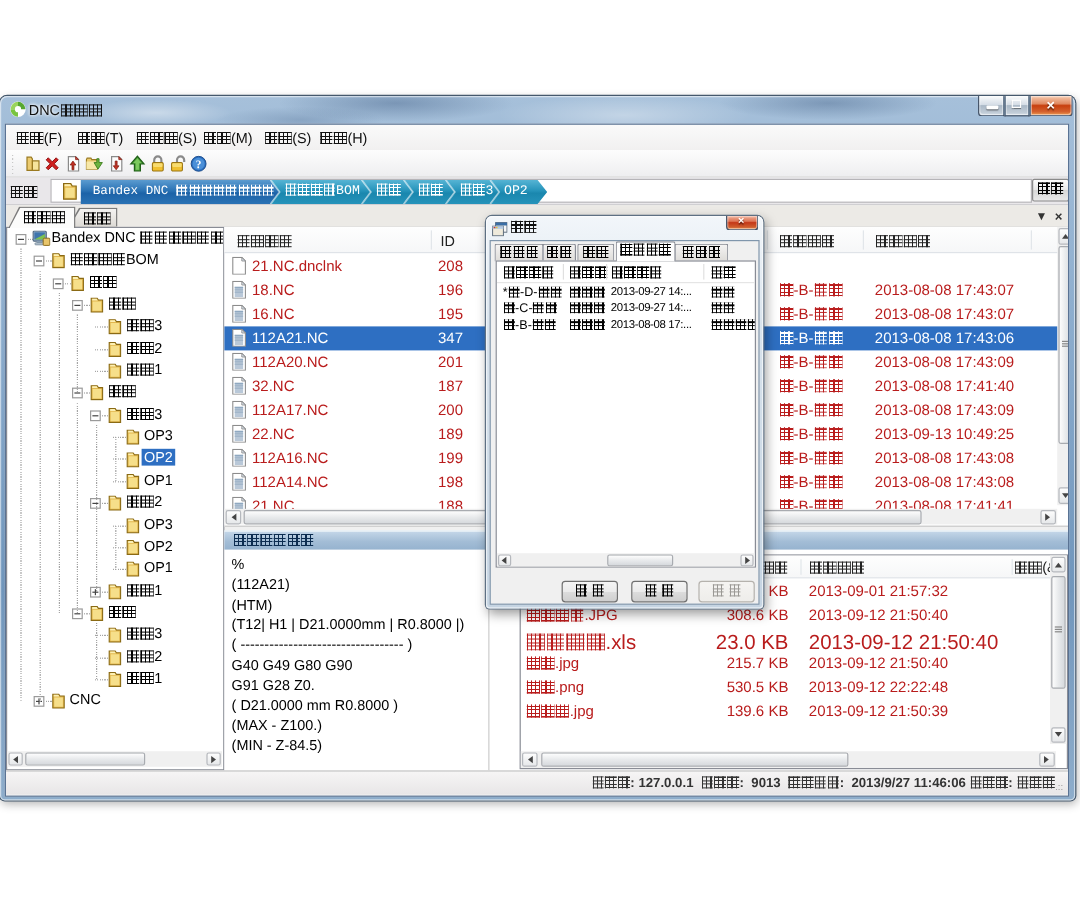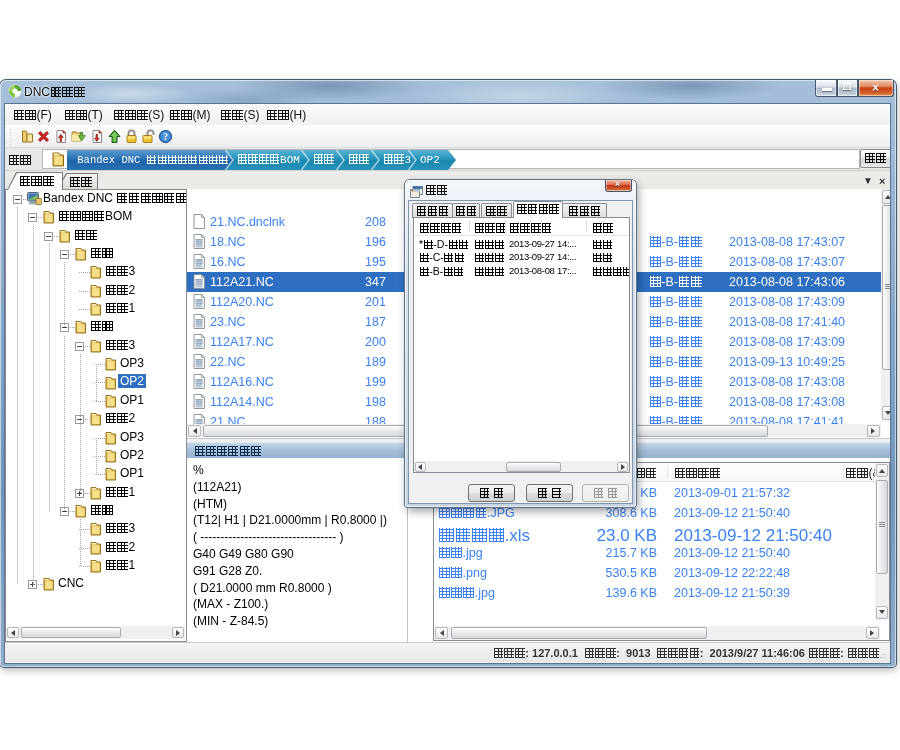--- a/index.html
+++ b/index.html
@@ -31,21 +31,21 @@
 #main{position:absolute;left:0;top:85px;width:885px;height:453px;background:#f0f0f0;overflow:hidden;}
 #tree{position:absolute;left:0;top:0;width:182px;height:453px;background:#fff;border:1px solid #898c95;font-size:12px;overflow:hidden;}
 .trow{position:absolute;white-space:nowrap;color:#000;}
 .tbox{position:absolute;width:9px;height:9px;background:#fff;border:1px solid #9a9a9a;}
 .tsel{background:#2e6fc2;color:#fff;padding:0 2px;margin-left:-2px;}
 .dotv{position:absolute;width:1px;background-image:repeating-linear-gradient(0deg,#a5a5a5 0 1px,transparent 1px 2px);}
 .doth{position:absolute;height:1px;background-image:repeating-linear-gradient(90deg,#a5a5a5 0 1px,transparent 1px 2px);}
 #flist{position:absolute;left:182px;top:0;width:703px;height:250px;background:#fff;border-bottom:1px solid #c5c5c5;}
 .lh{position:absolute;top:0;left:0;width:100%;height:22px;background:linear-gradient(#fefefe,#f6f7f8);border-bottom:1px solid #dfe3e8;font-size:12px;color:#222;}
 .lh i.sep{position:absolute;top:3px;width:1px;height:16px;background:#e2e6ea;}
-.lrow{position:absolute;left:0;width:100%;height:20px;font-size:12.5px;color:#3b82f6;}
+.lrow{position:absolute;left:0;width:100%;height:20px;font-size:12.5px;color:#b91c1c;}
 .lrow.sel{background:#2e6fc2;color:#fff;}
 .cell{position:absolute;top:2px;white-space:nowrap;}
 .vsb,.hsb{position:absolute;background:#f0f0f0;}
 .sbthumb{background:linear-gradient(90deg,#fdfdfd,#e8eaec 50%,#d6d9dd);border:1px solid #a8abb0;border-radius:2px;position:absolute;}
 .sbthumbh{background:linear-gradient(#fdfdfd,#e8eaec 50%,#d6d9dd);border:1px solid #a8abb0;border-radius:2px;position:absolute;}
 .sbbtn{position:absolute;background:linear-gradient(#fdfdfd,#e6e8ea);border:1px solid #b5b8bd;border-radius:2px;}
 .tri{position:absolute;width:0;height:0;}
 #prevpanel{position:absolute;left:182px;top:253px;width:221px;height:200px;background:#fff;border-right:1px solid #c0c0c0;}
 #attpanel{position:absolute;left:403px;top:253px;width:482px;height:200px;background:#fff;}
 .band{height:16px;background:linear-gradient(#c3d6e8,#a3bdd6 55%,#96b3cf);border-top:1px solid #dee9f2;font-size:11.5px;color:#0c2c50;}
@@ -385,20 +385,30 @@
           <div class="dotv" style="left:74px;top:329px;height:47px"></div>
           <div class="hsb" style="left:0;top:436px;width:179px;height:13px">
             <div class="sbbtn" style="left:1px;top:1px;width:12px;height:11px"></div>
             <b class="tri" style="left:5px;top:4px;border-right:4px solid #444;border-top:3px solid transparent;border-bottom:3px solid transparent"></b>
             <div class="sbbtn" style="right:1px;top:1px;width:12px;height:11px"></div>
             <b class="tri" style="right:5px;top:4px;border-left:4px solid #444;border-top:3px solid transparent;border-bottom:3px solid transparent"></b>
             <div class="sbthumbh" style="left:15px;top:1px;width:100px;height:11px"></div>
           </div>
         </div>
         <div id="flist">
+          <div class="lh">
+            <span style="position:absolute;left:10px;top:5px"><i class="z"></i><i class="z"></i><i class="z"></i><i class="z"></i></span>
+            <span style="position:absolute;left:180px;top:5px">ID</span>
+            <span style="position:absolute;left:462px;top:5px"><i class="z"></i><i class="z"></i><i class="z"></i><i class="z"></i></span>
+            <span style="position:absolute;left:542px;top:5px"><i class="z"></i><i class="z"></i><i class="z"></i><i class="z"></i></span>
+            <i class="sep" style="left:172px"></i>
+            <i class="sep" style="left:452px"></i>
+            <i class="sep" style="left:532px"></i>
+            <i class="sep" style="left:672px"></i>
+          </div>
           <div class="lrow" style="top:23px">
             <span class="cell" style="left:6px;top:2px"><svg width="12" height="15" viewBox="0 0 12 15">
                 <path d="M1 0.5 L8.5 0.5 L11.5 3.5 L11.5 14.5 L1 14.5 Z" fill="#fff" stroke="#8c8c8c" stroke-width="0.9"></path>
                 <path d="M8.5 0.5 L8.5 3.5 L11.5 3.5 Z" fill="#d8e2ec" stroke="#8c8c8c" stroke-width="0.7"></path>
               </svg></span>
             <span class="cell" style="left:23px;top:3px">21.NC.dnclnk</span>
             <span class="cell" style="left:178px;top:3px">208</span>
             <span class="cell" style="left:462px;top:3px"></span>
             <span class="cell" style="left:542px;top:3px"></span>
           </div>
@@ -460,21 +470,21 @@
           </div>
           <div class="lrow" style="top:123px">
             <span class="cell" style="left:6px;top:2px"><svg width="12" height="15" viewBox="0 0 12 15">
                 <path d="M1 0.5 L8.5 0.5 L11.5 3.5 L11.5 14.5 L1 14.5 Z" fill="#fff" stroke="#8c8c8c" stroke-width="0.9"></path>
                 <path d="M8.5 0.5 L8.5 3.5 L11.5 3.5 Z" fill="#d8e2ec" stroke="#8c8c8c" stroke-width="0.7"></path>
                 <rect x="2.6" y="5" width="7" height="8.6" fill="#b9c8d8"></rect>
                 <rect x="2.6" y="5" width="7" height="1.2" fill="#8fa8c0"></rect>
                 <rect x="2.6" y="7" width="7" height="1" fill="#9db2c6"></rect>
                 <rect x="2.6" y="9" width="7" height="1" fill="#9db2c6"></rect>
               </svg></span>
-            <span class="cell" style="left:23px;top:3px">23.NC</span>
+            <span class="cell" style="left:23px;top:3px">32.NC</span>
             <span class="cell" style="left:178px;top:3px">187</span>
             <span class="cell" style="left:462px;top:3px"><i class="z"></i>-B-<i class="z"></i><i class="z"></i></span>
             <span class="cell" style="left:542px;top:3px">2013-08-08 17:41:40</span>
           </div>
           <div class="lrow" style="top:143px">
             <span class="cell" style="left:6px;top:2px"><svg width="12" height="15" viewBox="0 0 12 15">
                 <path d="M1 0.5 L8.5 0.5 L11.5 3.5 L11.5 14.5 L1 14.5 Z" fill="#fff" stroke="#8c8c8c" stroke-width="0.9"></path>
                 <path d="M8.5 0.5 L8.5 3.5 L11.5 3.5 Z" fill="#d8e2ec" stroke="#8c8c8c" stroke-width="0.7"></path>
                 <rect x="2.6" y="5" width="7" height="8.6" fill="#b9c8d8"></rect>
                 <rect x="2.6" y="5" width="7" height="1.2" fill="#8fa8c0"></rect>

